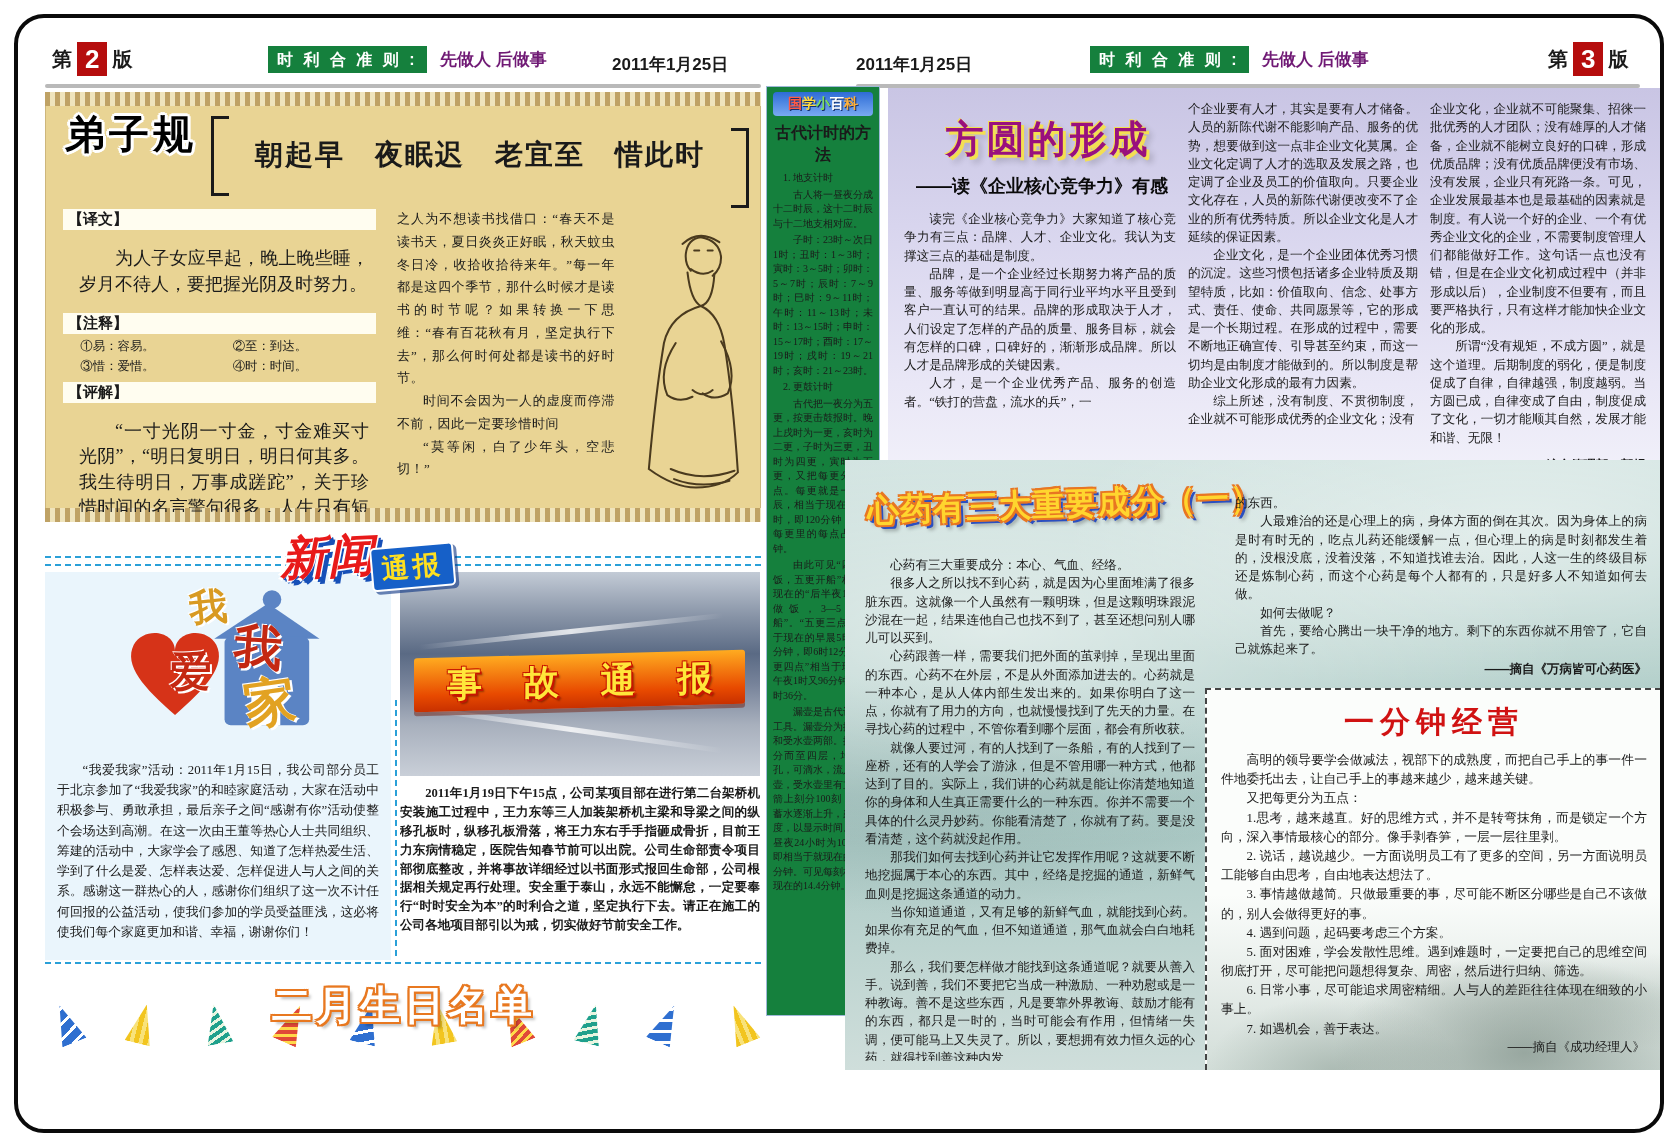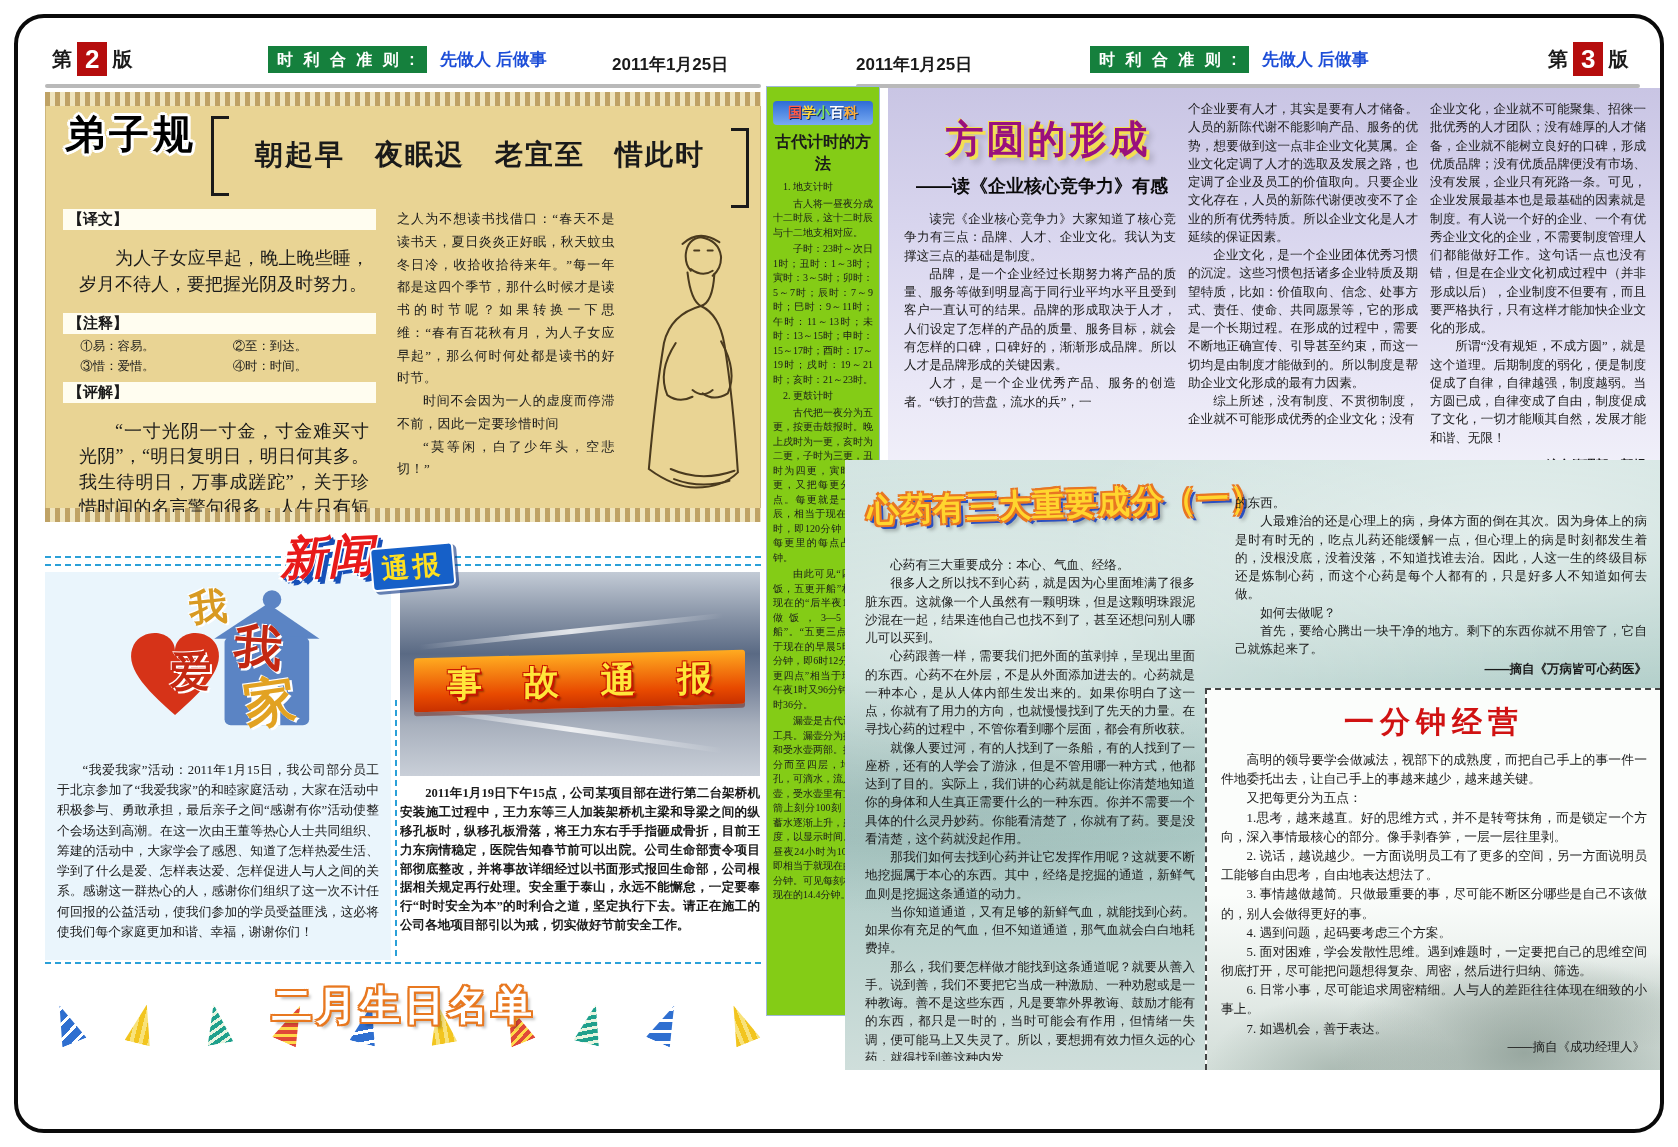--- a/index.html
+++ b/index.html
@@ -6,21 +6,21 @@
   .sheet{position:relative;width:1678px;height:1147px;background:#fff;overflow:hidden;
          font-family:"Liberation Serif",serif;color:#1a1a1a;}
   .frame{position:absolute;left:14px;top:14px;right:14px;bottom:14px;border:4px solid #0a0a0a;
          border-radius:30px;pointer-events:none;z-index:40;}
   
   .hdr-item{position:absolute;font-family:"Liberation Sans",sans-serif;font-weight:bold;white-space:nowrap;}
   .pageno{font-size:20px;display:flex;align-items:center;}
   .numbox{display:inline-block;background:#b50d0d;color:#fff;font-size:26px;line-height:1;
           padding:4px 8px;margin:0 5px;}
   .mbox{background:#15803d;color:#fff;font-size:16px;letter-spacing:3px;padding:5px 9px;}
-  .mtext{font-size:17px;color:#1d4ed8;margin-left:9px;}
+  .mtext{font-size:17px;color:#701a75;margin-left:9px;}
   .hdate{font-size:17px;}
   .rule{position:absolute;height:4px;background:#b9b9b9;border-radius:2px;}
   
   .dizigui{position:absolute;left:45px;top:92px;width:716px;height:430px;background:#e9d494;
            box-shadow:inset 0 0 0 1px #cdb67c;}
   .orn{position:absolute;left:0;right:0;height:14px;
        background:repeating-linear-gradient(90deg,#bfa265 0 5px,#efe4bd 5px 10px);}
   .orn.top{top:0}.orn.bot{bottom:0}
   .dz-head{position:absolute;left:20px;top:22px;right:12px;display:flex;align-items:flex-start;}
   .dz-title{font-family:"Liberation Sans",sans-serif;font-size:40px;font-weight:900;letter-spacing:4px;
@@ -35,22 +35,22 @@
   .dz-c2{width:218px;overflow:hidden;padding-top:4px;}
   .sec-h{background:#fffdf0;font-weight:bold;font-size:15px;padding:1px 5px;margin:5px 0 3px;width:94%;}
   .dz-c1 p{margin:16px;font-size:18px;line-height:1.42;text-align:justify;}
   .notes{display:grid;grid-template-columns:1fr 1fr;font-size:12.4px;line-height:1.6;padding-left:1.4em;}
   .dz-c2 p{font-size:13px;line-height:1.75;letter-spacing:.5px;text-align:justify;margin:0;}
   .confucius{flex:1;margin:0;display:flex;align-items:flex-end;justify-content:center;}
   .ind{text-indent:2em;}
   .ind1{text-indent:1em;}
   .noind{text-indent:0;}
   
-  .guoxue{position:absolute;left:766px;top:86px;width:114px;height:930px;background:#84cc16;
-          border:1px solid #9fb8d8;box-sizing:border-box;padding:14px 6px;overflow:hidden;}
+  .guoxue{position:absolute;left:766px;top:86px;width:114px;height:930px;background:#15803d;
+          border:1px solid #9fb8d8;box-sizing:border-box;padding:5px 6px;overflow:hidden;}
   .gx-badge{display:block;margin:0 auto 3px;background:linear-gradient(180deg,#2e6cd6,#79aaf2);
             border-radius:4px;padding:3px 1px;text-align:center;font-family:"Liberation Sans",sans-serif;
             font-weight:900;font-size:14px;}
   .gx-badge span{text-shadow:1px 1px 0 #14306e;}
   .bc0{color:#ff5a46}.bc1{color:#ffd83a}.bc2{color:#7ee05a}.bc3{color:#ffffff}.bc4{color:#ffb03a}
   .gx-title{font-size:16px;font-weight:bold;text-align:center;margin:6px 0;line-height:1.35;}
   .guoxue p{font-size:10px;line-height:1.45;text-align:justify;margin:0 0 2px;}
   
   .dashline{position:absolute;border-top:2px dashed #2aa0d8;}
   .vdash{position:absolute;border-left:2px dashed #2aa0d8;}
@@ -199,21 +199,21 @@
           <span>②至：到达。</span>
           <span>③惜：爱惜。</span>
           <span>④时：时间。</span>
         </div>
         <div class="sec-h">【评解】</div>
         <p class="ind">“一寸光阴一寸金，寸金难买寸光阴”，“明日复明日，明日何其多。我生待明日，万事成蹉跎”，关于珍惜时间的名言警句很多，人生只有短短的几十年，在这短短的几十年里，还要除去睡觉、吃饭的时间，还有多少时间是在学习呢？</p>
         <p class="ind">“一年之计在于春，一日之计在于晨”，在小的时候就要养成珍惜时间，晚睡早起，努力读书的好习惯，给自己立个远大的志向，并为之去奋斗努力，这样才能对得起父母的养育之恩，对得起老师的培育之情。</p>
 
       </div>
       <div class="dz-c2">
-        <p class="noind">之人为不想读书找借口：“春天不是读书天，夏日炎炎正好眠，秋天蚊虫冬日冷，收拾收拾待来年。”每一年都是这四个季节，那什么时候才是读书的时节呢？如果转换一下思维：“春有百花秋有月，为人子女应早起”，那么何时何处都是读书的好时节。</p>
+        <p class="noind">之人为不想读书找借口：“春天不是读书天，夏日炎炎正好眠，秋天蚊虫冬日冷，收拾收拾待来年。”每一年都是这四个季节，那什么时候才是读书的时节呢？如果转换一下思维：“春有百花秋有月，坚定执行下去”，那么何时何处都是读书的好时节。</p>
         <p class="ind">时间不会因为一人的虚度而停滞不前，因此一定要珍惜时间</p>
         <p class="ind">“莫等闲，白了少年头，空悲切！”</p>
       </div>
       <figure class="confucius">
         <svg viewBox="0 0 150 330" width="126" height="296" aria-hidden="true">
           <g fill="none" stroke="#4a3a1e" stroke-width="2.4" stroke-linecap="round">
             <path d="M88 14 q22 4 24 24 q0 14 -10 22"></path>
             <path d="M88 14 q-16 2 -18 20 q-1 12 6 20"></path>
             <path d="M76 52 q14 10 26 2"></path>
             <path d="M72 56 q4 34 16 40 q14 -4 16 -38"></path>

